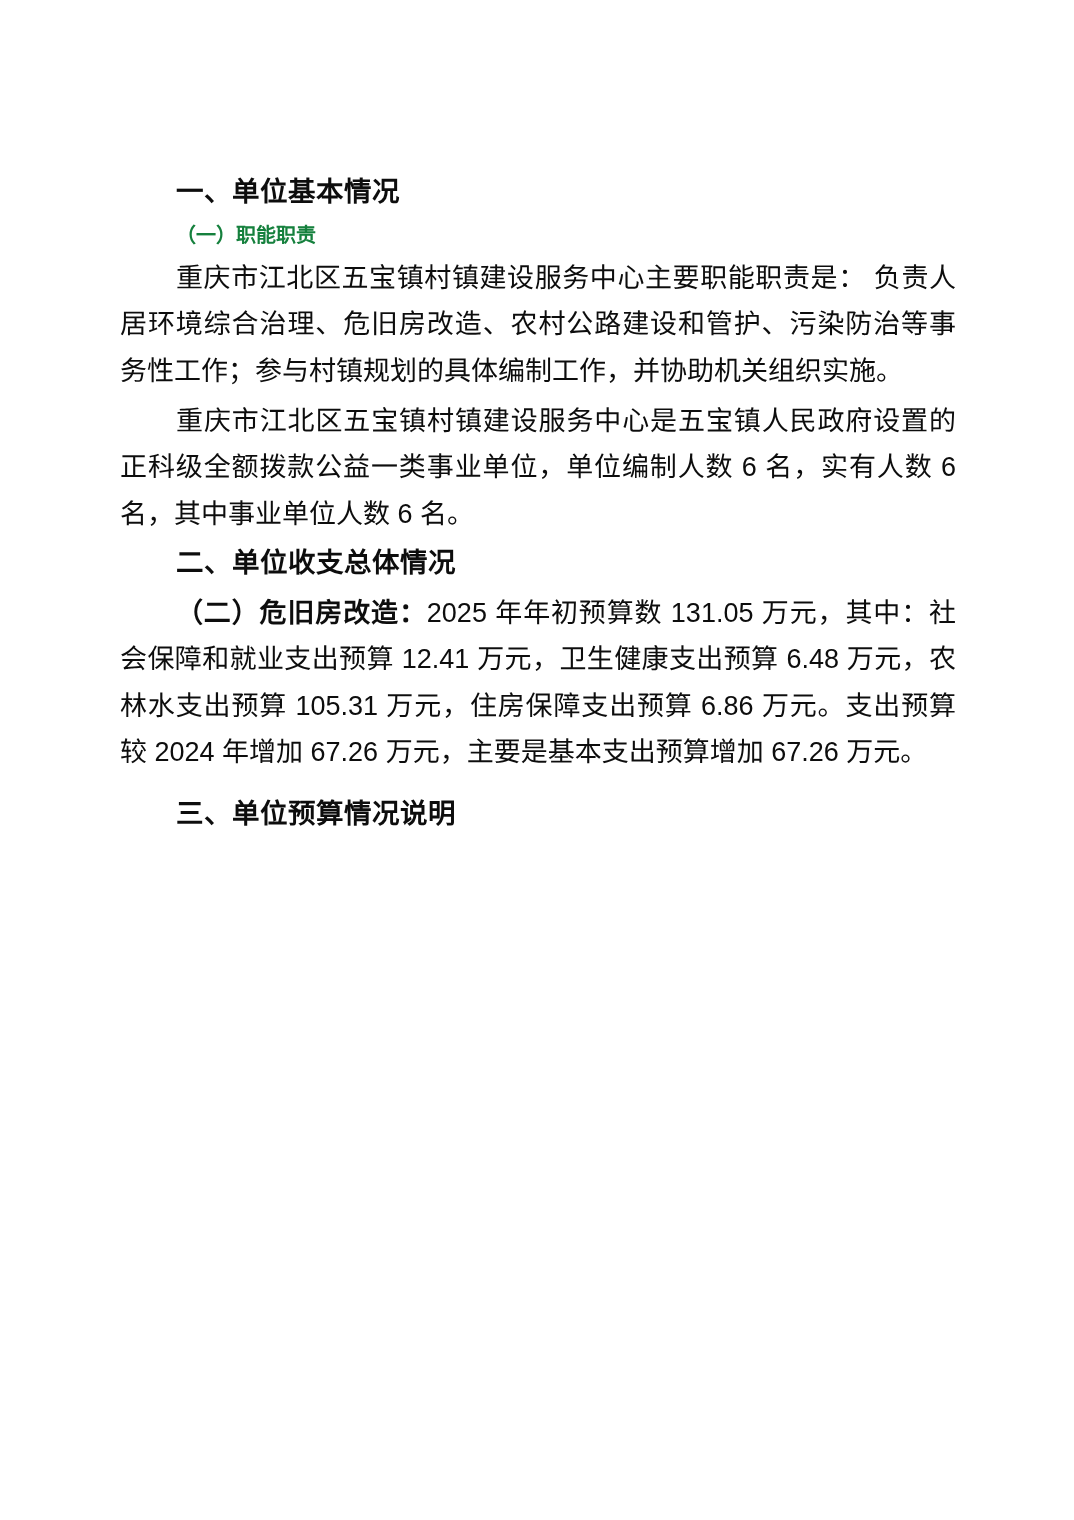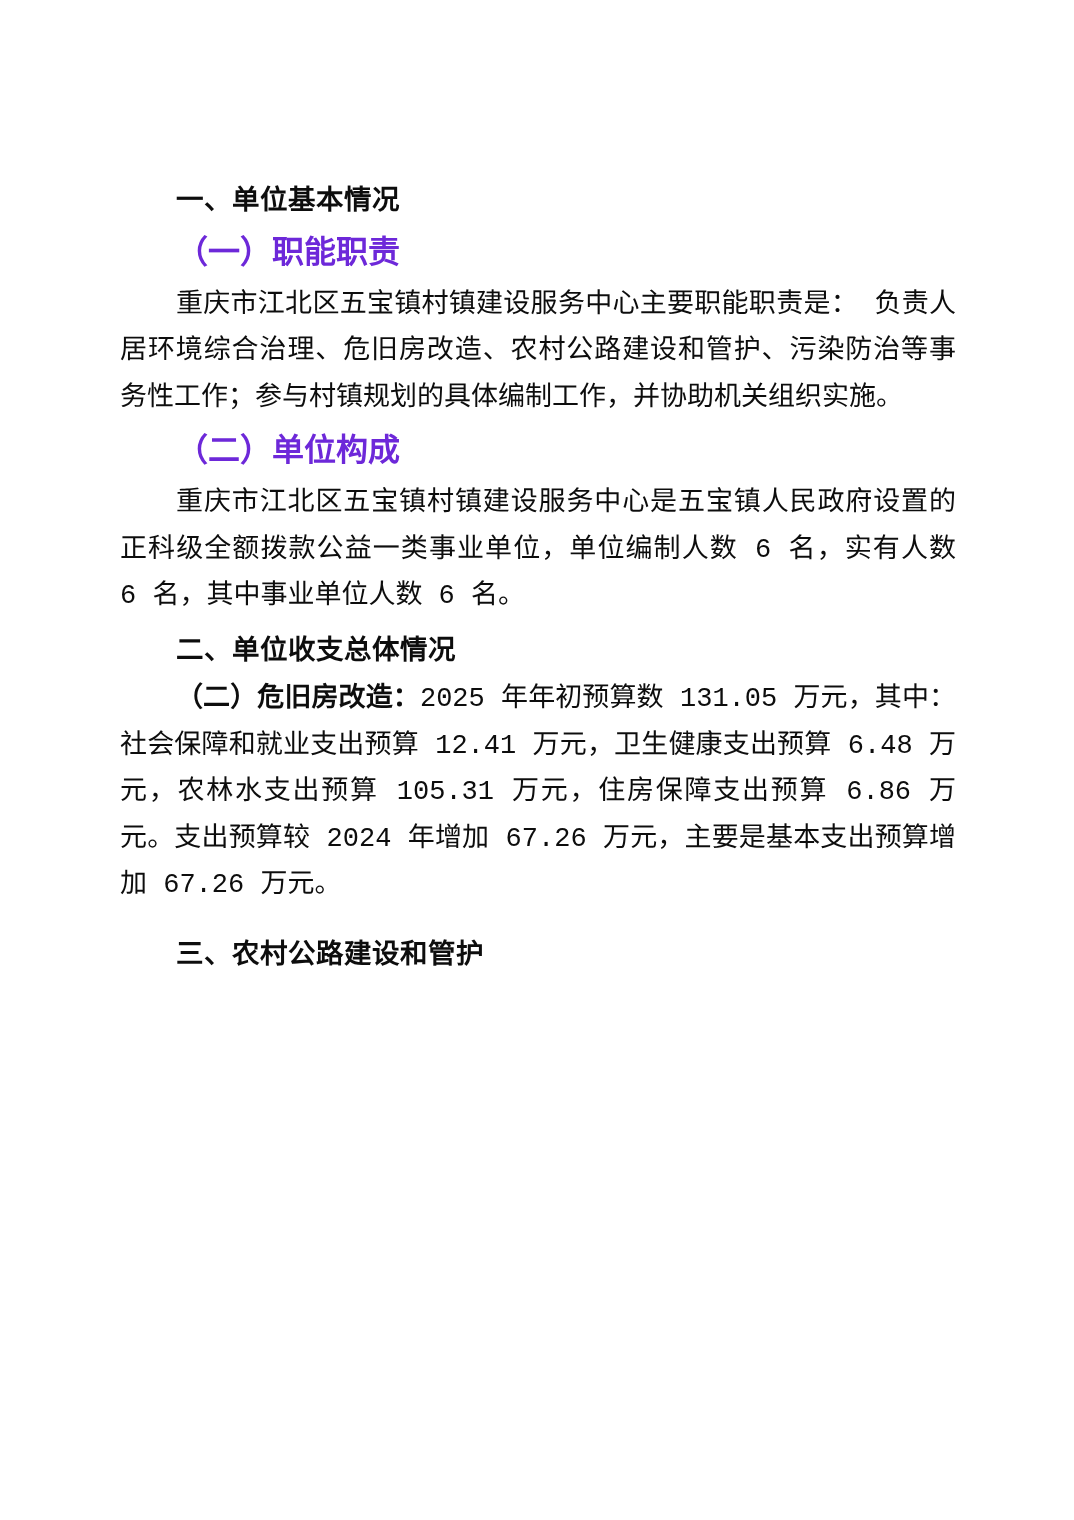--- a/index.html
+++ b/index.html
@@ -27,35 +27,35 @@
     width: 836px;
   }
   
   .h1 {
     font-family: "DejaVu Sans", "Liberation Sans", sans-serif;
     font-weight: bold;
     font-size: 27.5px;
     line-height: 1.55;
     letter-spacing: 0.5px;
     text-indent: 56px;
-    margin: 8px 0 6px 0;
+    margin: 0 0 6px 0;
     color: #0d0d0d;
   }
   
   .h2 {
     font-family: "DejaVu Serif", "Liberation Serif", serif;
     font-weight: bold;
-    font-size: 32px;
+    font-size: 20px;
     line-height: 1.6;
     text-indent: 56px;
     margin: 0 0 4px 0;
-    color: #6d28d9;
+    color: #15803d;
   }
   .para {
-    font-family: Liberation Mono, monospace;
+    font-family: Liberation Sans, sans-serif;
     font-size: 27px;
     line-height: 1.72;
     text-align: justify;
     text-justify: inter-ideograph;
     text-indent: 56px;
     margin: 0 0 4px 0;
     color: #0d0d0d;
     word-break: break-all;
   }
   .inline-bold {
@@ -67,26 +67,25 @@
 <body>
 
 <div class="page">
   <div class="doc-body">
 
     <h1 class="h1">一、单位基本情况</h1>
 
     <h2 class="h2">（一）职能职责</h2>
     <p class="para">重庆市江北区五宝镇村镇建设服务中心主要职能职责是： 负责人居环境综合治理、危旧房改造、农村公路建设和管护、污染防治等事务性工作；参与村镇规划的具体编制工作，并协助机关组织实施。</p>
 
-    <h2 class="h2">（二）单位构成</h2>
     <p class="para">重庆市江北区五宝镇村镇建设服务中心是五宝镇人民政府设置的正科级全额拨款公益一类事业单位，单位编制人数 6 名，实有人数 6 名，其中事业单位人数 6 名。</p>
 
     <h1 class="h1">二、单位收支总体情况</h1>
 
 
     <p class="para"><span class="inline-bold">（二）危旧房改造：</span><span>2025 年年初预算数 131.05 万元，其中：社会保障和就业支出预算 12.41 万元，卫生健康支出预算 6.48 万元，农林水支出预算 105.31 万元，住房保障支出预算 6.86 万元。支出预算较 2024 年增加 67.26 万元，主要是基本支出预算增加 67.26 万元。</span></p>
 
     <div class="gap-md"></div>
 
-    <h1 class="h1">三、农村公路建设和管护</h1>
+    <h1 class="h1">三、单位预算情况说明</h1>
 
   </div>
 </div>
 
 </body></html>

